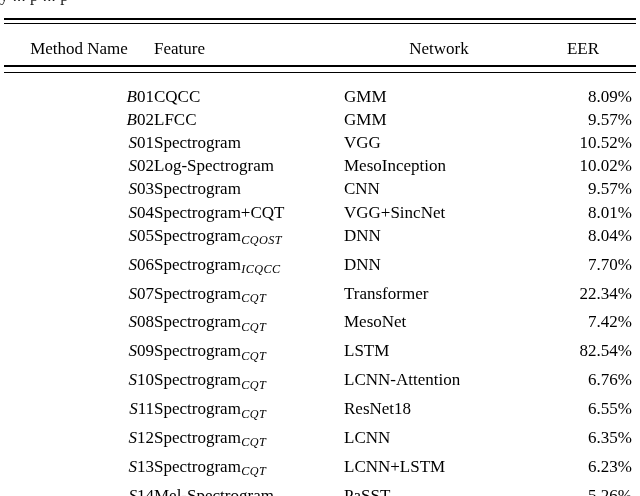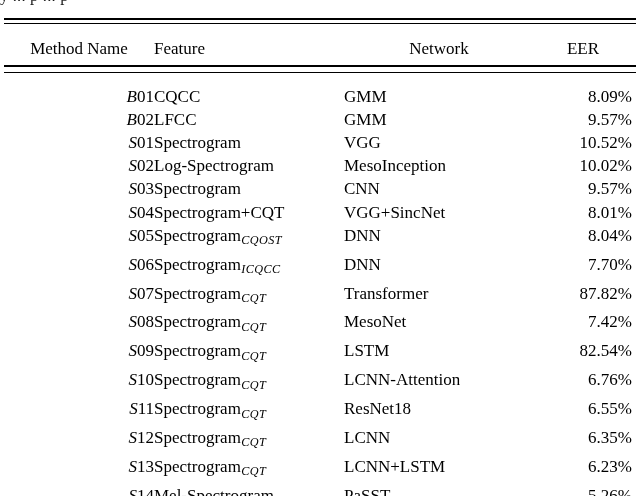--- a/index.html
+++ b/index.html
@@ -186,21 +186,21 @@
         <tr>
           <td class="al-left"><span class="mid-letter">S</span><span class="mid-num">06</span></td>
           <td class="al-center"><span>Spectrogram</span><span class="subsc">ICQCC</span></td>
           <td class="al-center">DNN</td>
           <td class="al-right">7.70%</td>
         </tr>
         <tr>
           <td class="al-left"><span class="mid-letter">S</span><span class="mid-num">07</span></td>
           <td class="al-center"><span>Spectrogram</span><span class="subsc">CQT</span></td>
           <td class="al-center">Transformer</td>
-          <td class="al-right">87.82%</td>
+          <td class="al-right">22.34%</td>
         </tr>
         <tr>
           <td class="al-left"><span class="mid-letter">S</span><span class="mid-num">08</span></td>
           <td class="al-center"><span>Spectrogram</span><span class="subsc">CQT</span></td>
           <td class="al-center">MesoNet</td>
           <td class="al-right">7.42%</td>
         </tr>
         <tr>
           <td class="al-left"><span class="mid-letter">S</span><span class="mid-num">09</span></td>
           <td class="al-center"><span>Spectrogram</span><span class="subsc">CQT</span></td>

